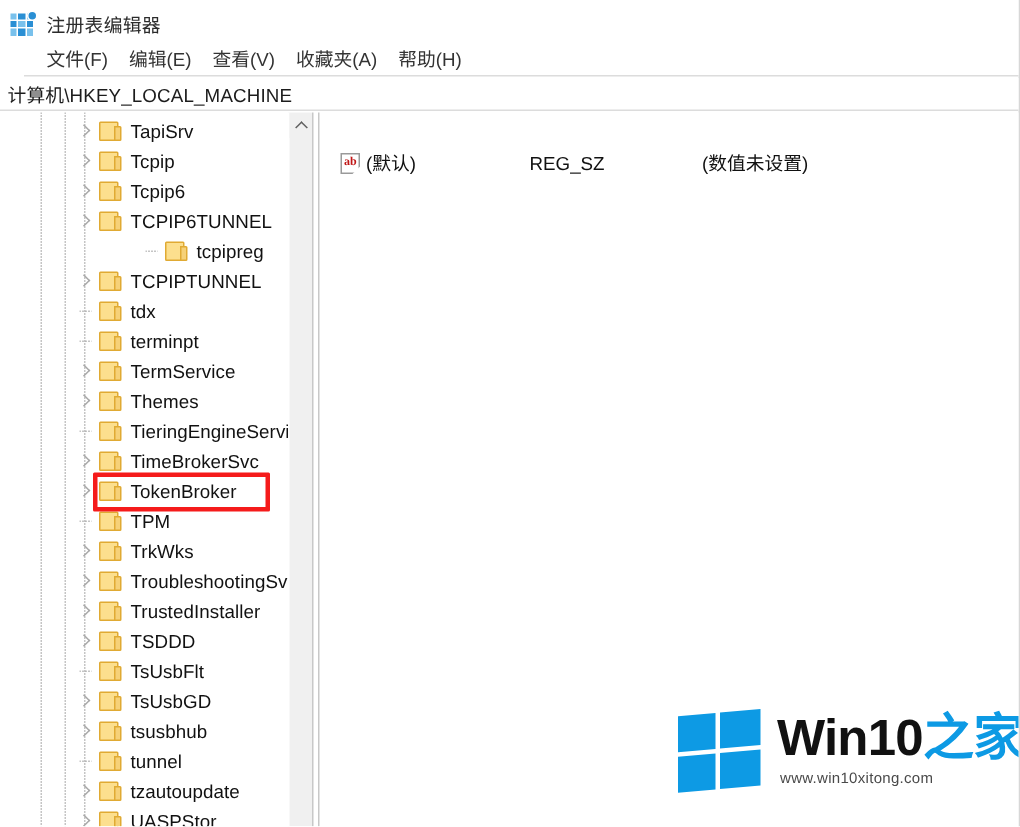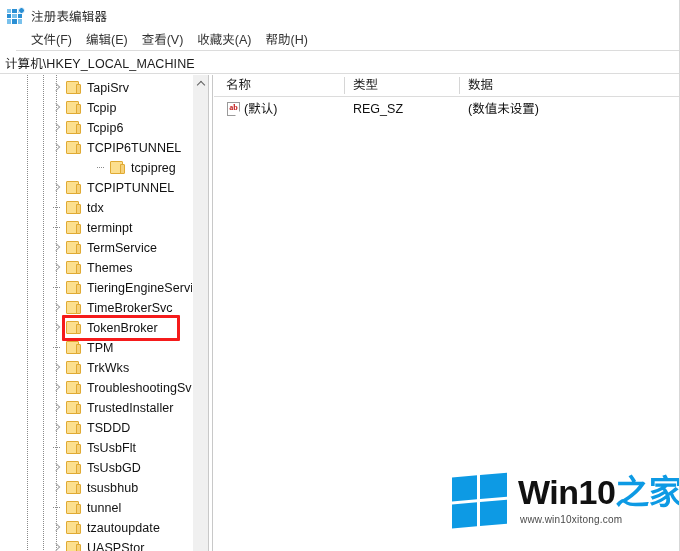--- a/index.html
+++ b/index.html
@@ -663,27 +663,20 @@
       <div class="tree-scroll">
         <div class="sb-arrow">
           <span class="caret-up"></span>
         </div>
       </div>
     </div>
 
     <div class="splitter"></div>
 
     <div class="list-pane">
-      <div class="list-header">
-        <div class="col-head" style="left:12px;">名称</div>
-        <div class="col-sep" style="left:130px;"></div>
-        <div class="col-head" style="left:139px;">类型</div>
-        <div class="col-sep" style="left:245px;"></div>
-        <div class="col-head" style="left:254px;">数据</div>
-      </div>
 
       <div class="list-row" style="top:24px;">
         <span class="abicon">
             <span class="fold"></span>
           </span>
         <div class="cell" style="left:30px;">(默认)</div>
         <div class="cell" style="left:139px;">REG_SZ</div>
         <div class="cell" style="left:254px;">(数值未设置)</div>
       </div>
     </div>

